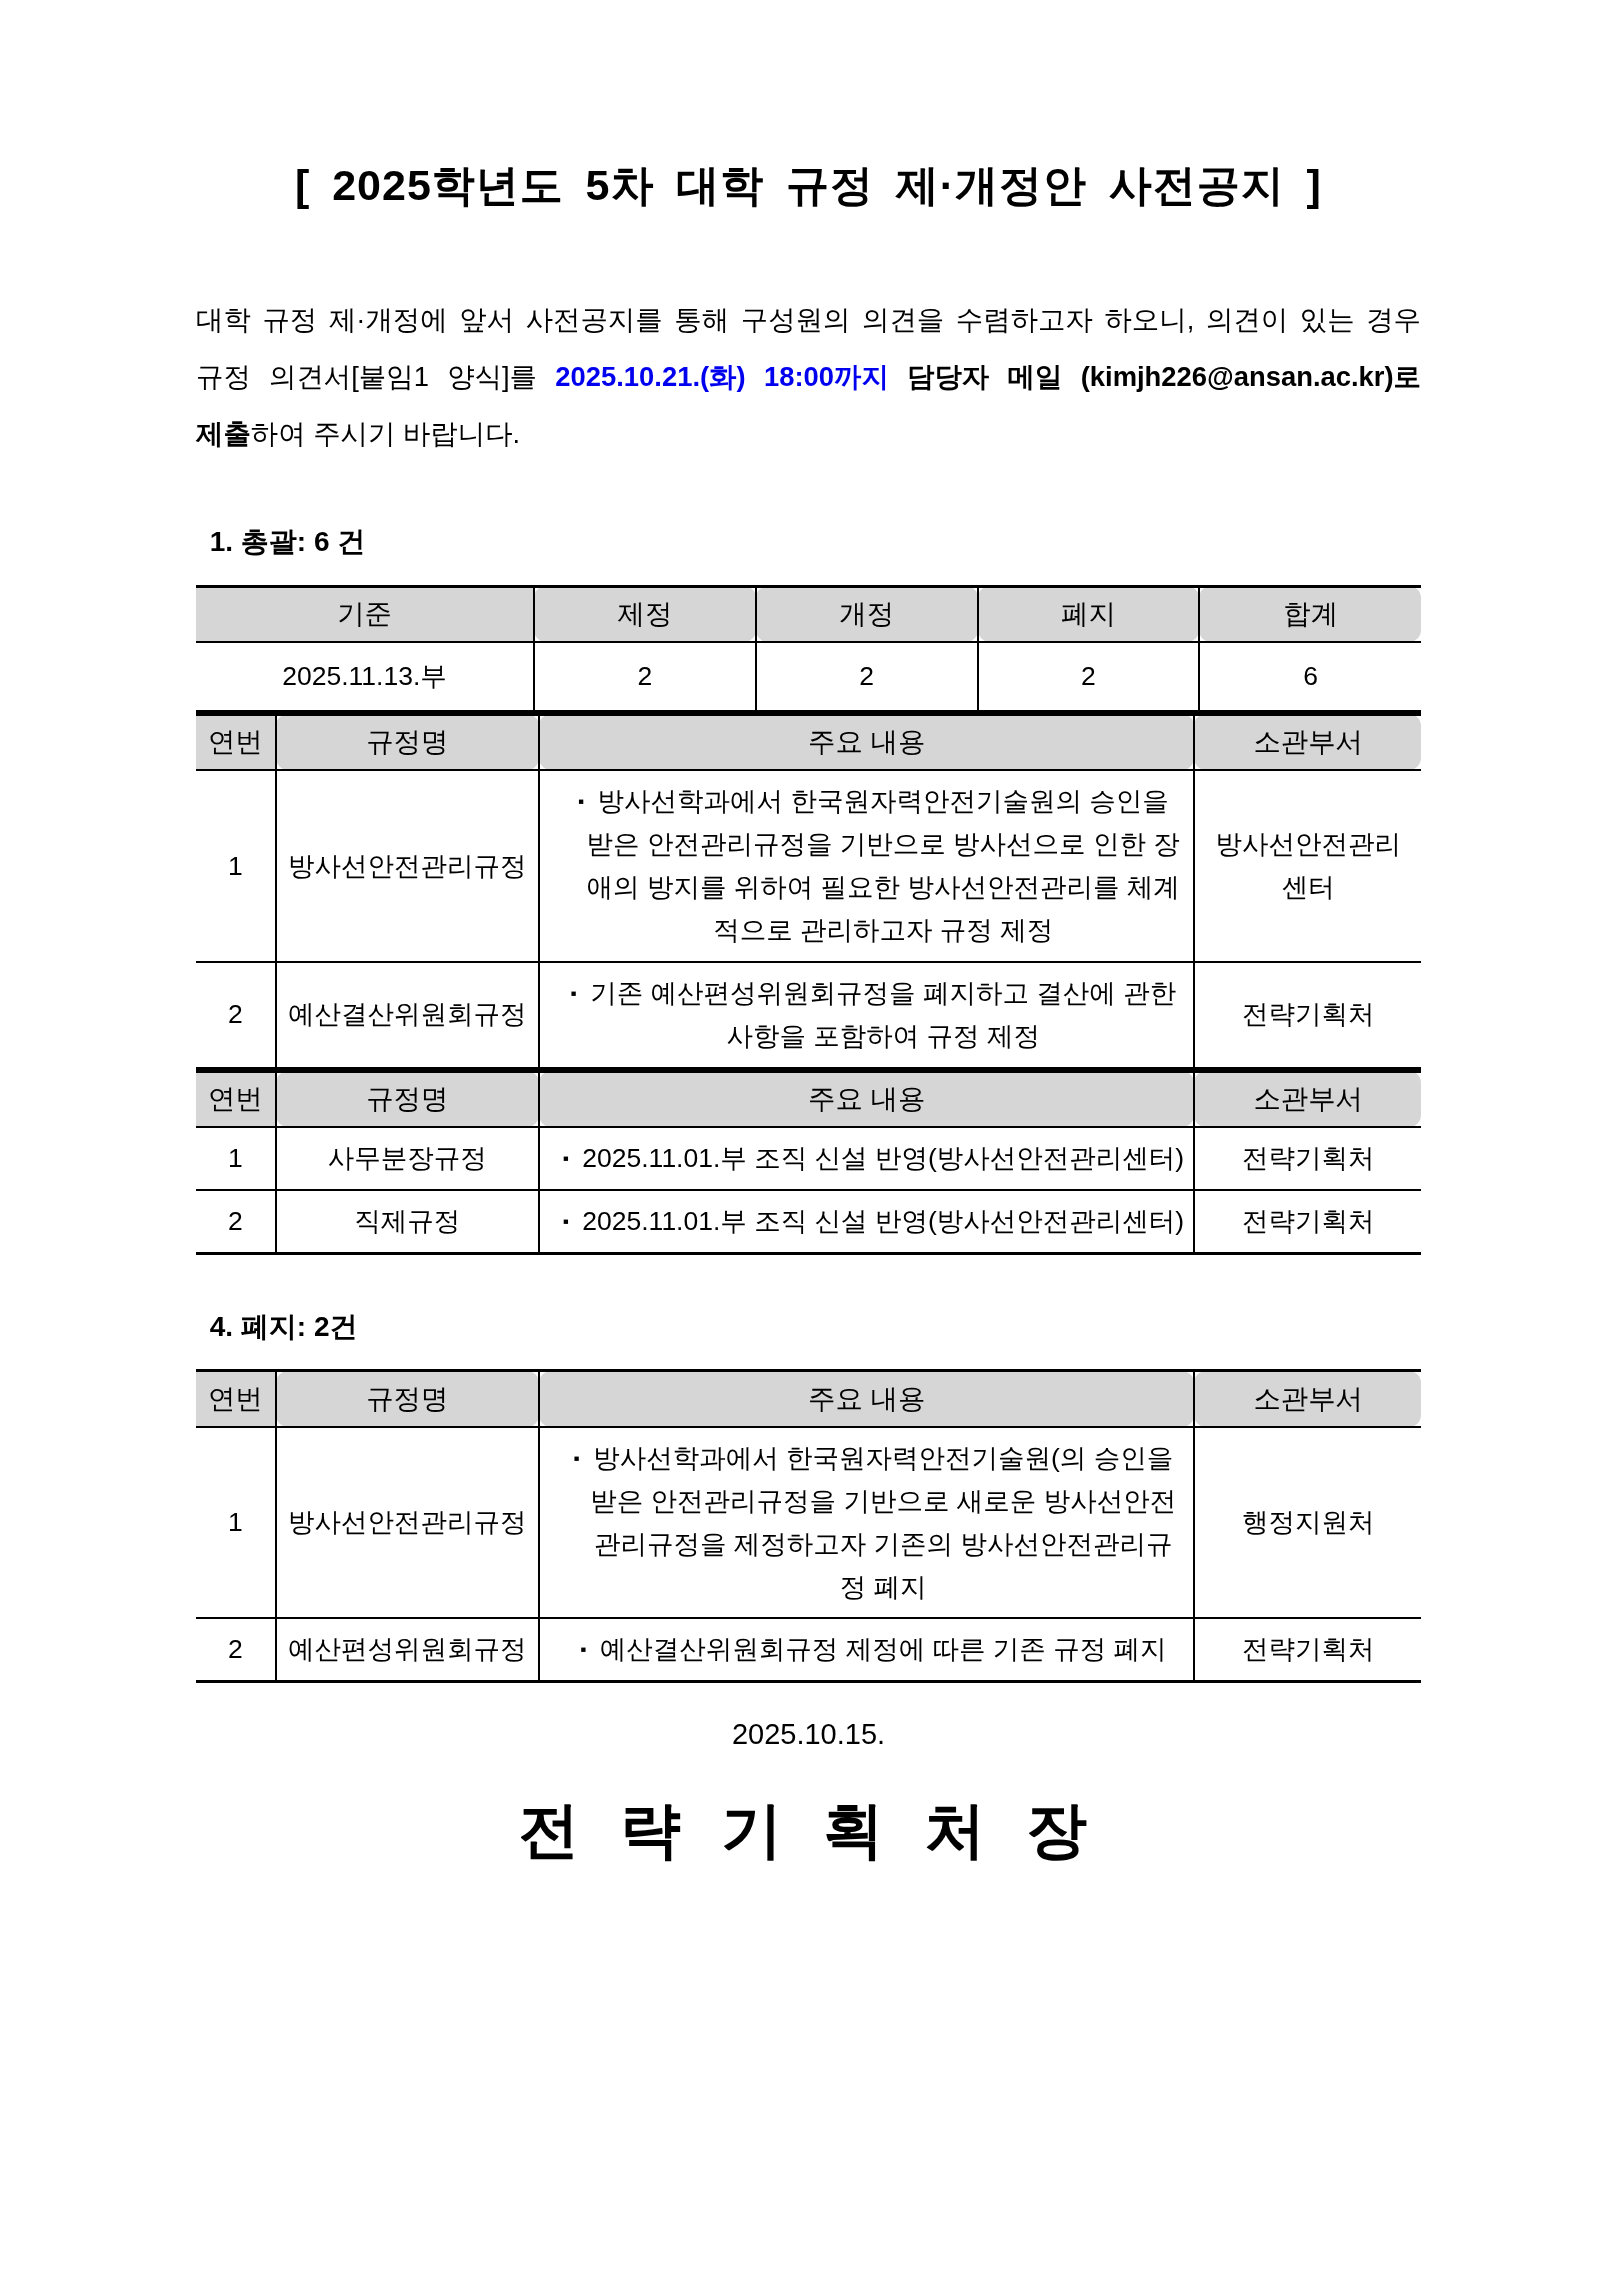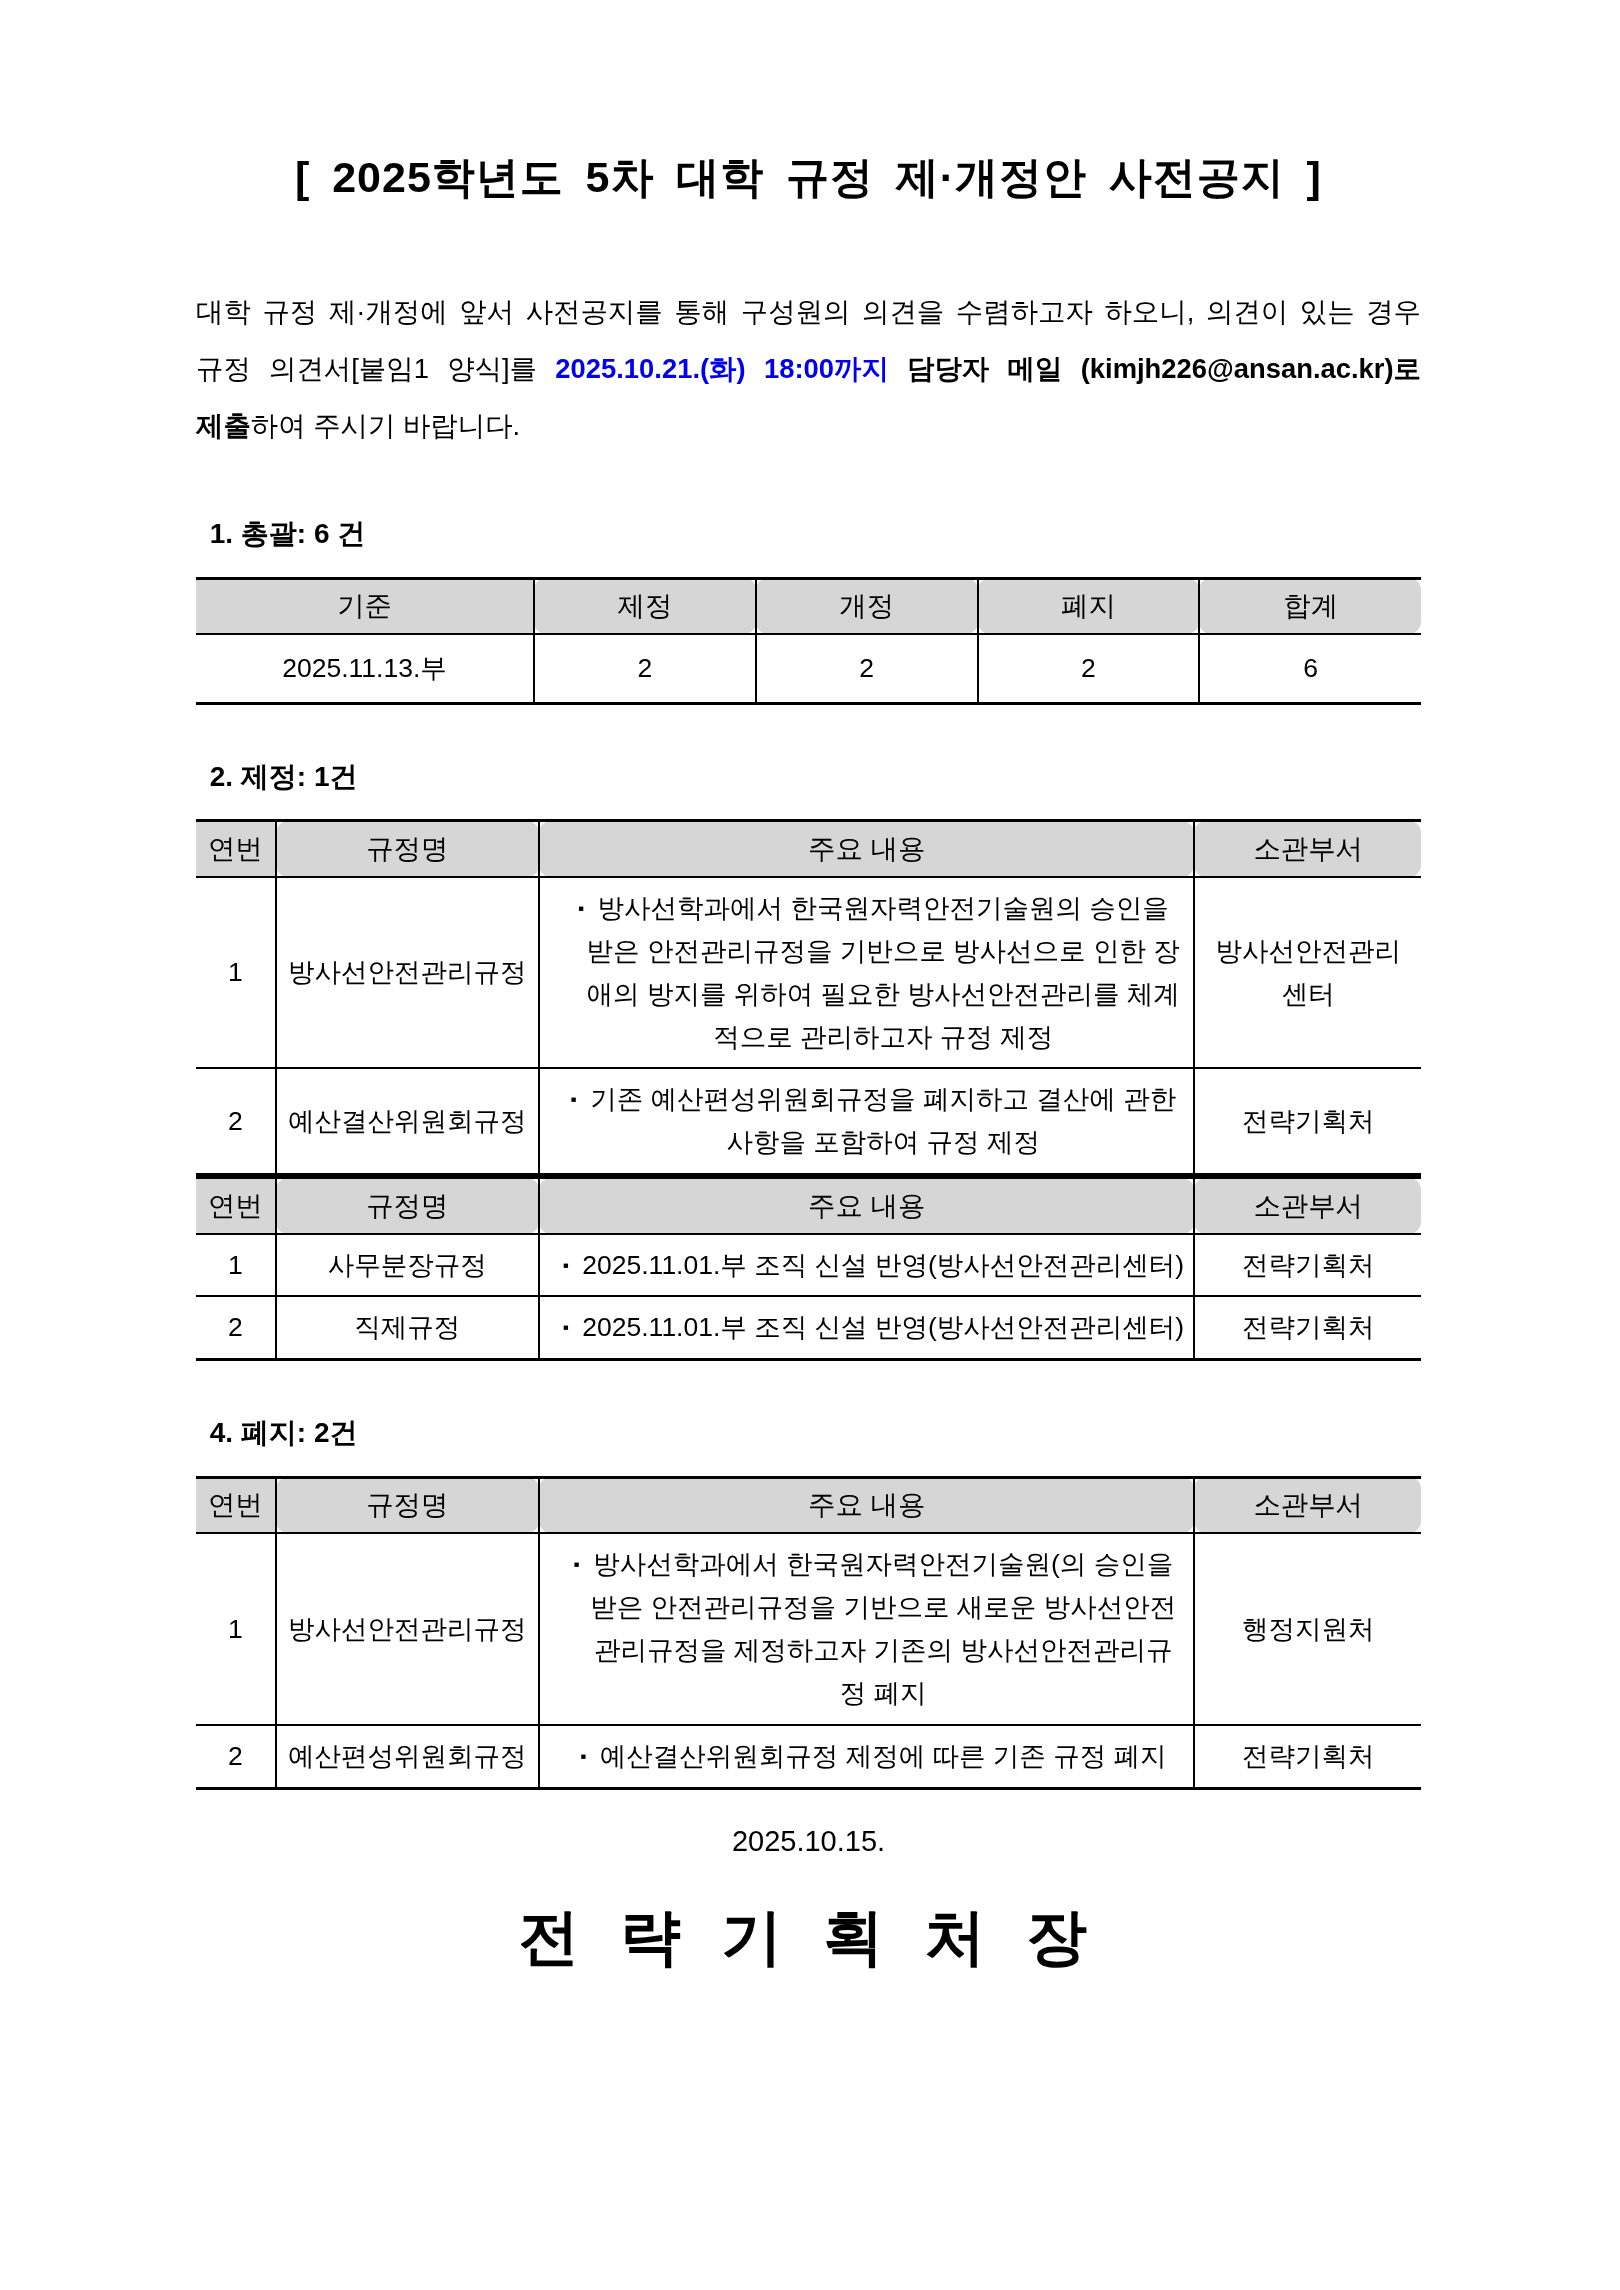--- a/index.html
+++ b/index.html
@@ -1,21 +1,21 @@
 <!DOCTYPE html>
 <html style="--deadline-blue: #0000ee; --header-gray: #d6d6d6;"><head>
 <meta charset="utf-8">
 <style>
   html,body { margin:0; padding:0; }
   body {
     width:1620px; height:2291px; background:#ffffff;
     font-family:"Liberation Sans", sans-serif; color:#000;
   }
   .page { position:relative; width:1620px; height:2291px; overflow:hidden; background:#fff; }
-  .content { position:absolute; left:196px; top:4px; width:1225px; }
+  .content { position:absolute; left:196px; top:12px; width:1225px; }
 
   .doc-title {
     margin:145px 0 0 0;
     font-size:43px; font-weight:700; text-align:center;
     letter-spacing:1px; word-spacing:8.8px; white-space:nowrap;
   }
 
   .intro {
     margin-top:76px; font-size:27.4px; line-height:57px;
     text-align:justify; word-break:keep-all;
@@ -90,21 +90,20 @@
         <tr>
           <td>2025.11.13.부</td>
           <td>2</td>
           <td>2</td>
           <td>2</td>
           <td>6</td>
         </tr>
       </tbody>
     </table>
 
-    <div class="sec-heading">2. 제정: 1건</div>
     <table class="doc">
       <colgroup>
         <col style="width:6.5%">
           <col style="width:21.5%">
           <col style="width:53.5%">
           <col style="width:18.5%">
       </colgroup>
       <thead>
         <tr>
           <th>연번</th>

